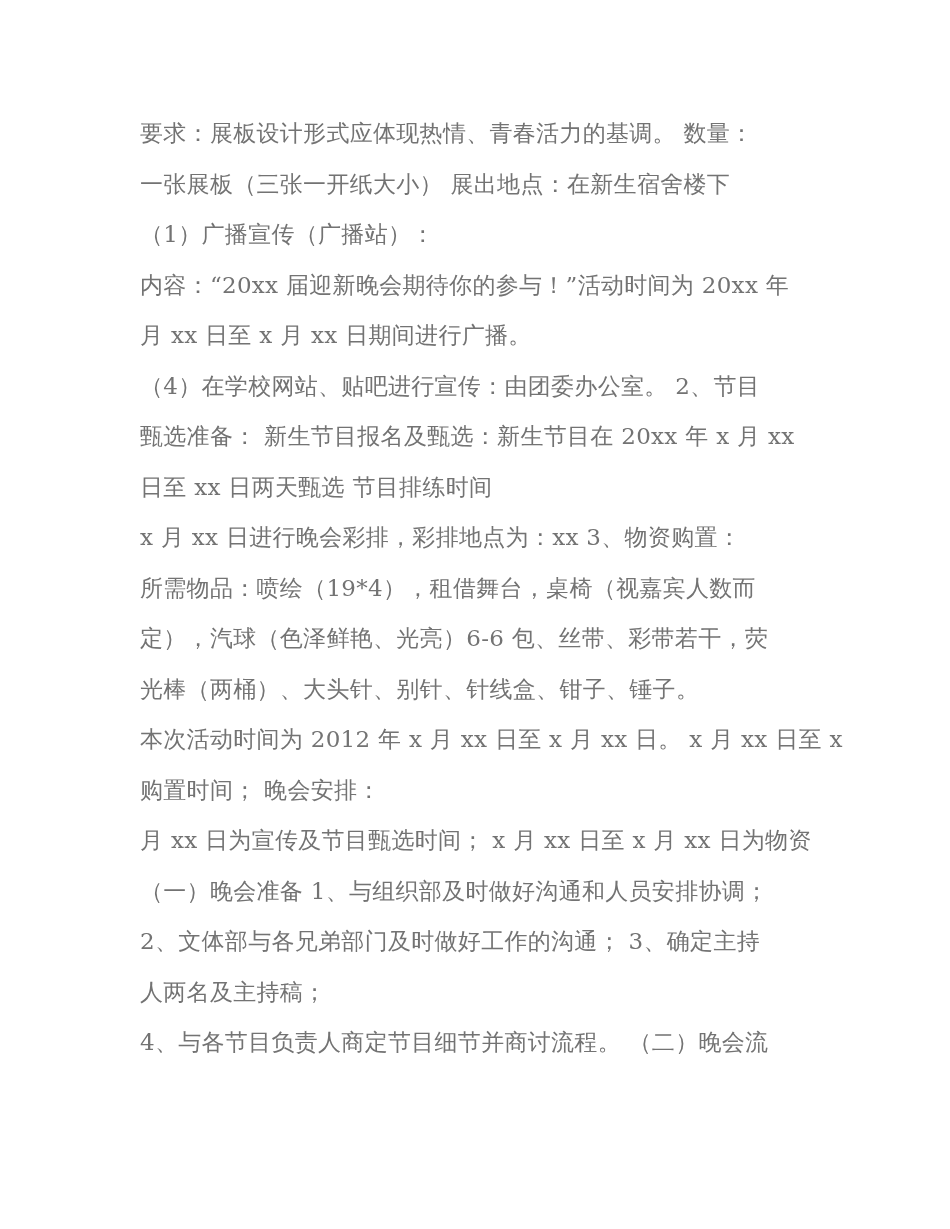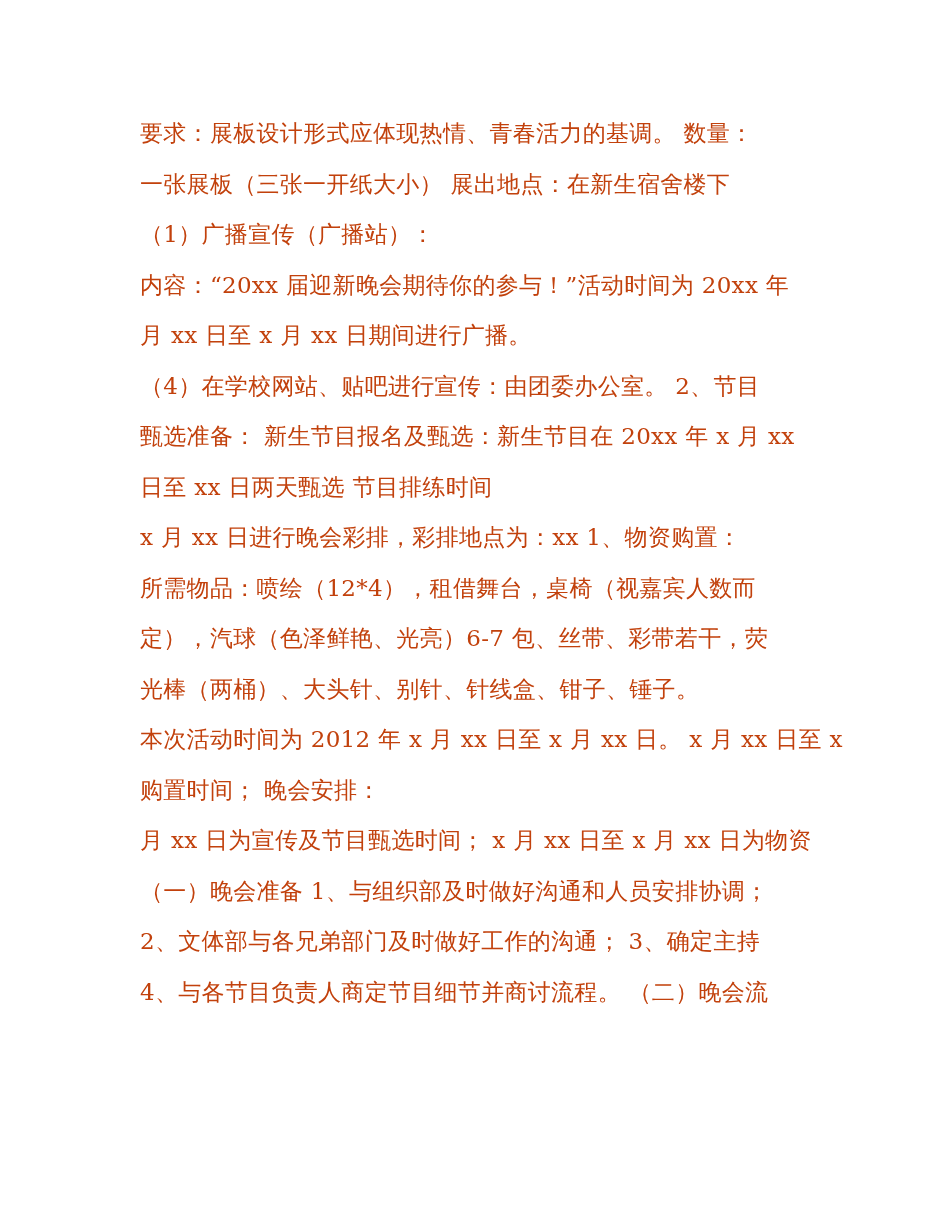--- a/index.html
+++ b/index.html
@@ -26,42 +26,43 @@
       left: 140px;
       top: 108px;
       width: 672px;
     }
     .line {
       display: block;
       height: 50.5px;
       line-height: 50.5px;
       font-family: "DejaVu Serif", "Liberation Serif", serif;
       font-size: 23px;
-      color: #c2410c;
+      color: #737373;
       white-space: nowrap;
       letter-spacing: 0.3px;
     }
   </style>
 </head>
 <body>
 
 <div class="page">
   <div class="content">
     <span class="line">要求：展板设计形式应体现热情、青春活力的基调。 数量：</span>
     <span class="line">一张展板（三张一开纸大小） 展出地点：在新生宿舍楼下</span>
     <span class="line">（1）广播宣传（广播站）：</span>
     <span class="line">内容：“20xx 届迎新晚会期待你的参与！”活动时间为 20xx 年</span>
     <span class="line">月 xx 日至 x 月 xx 日期间进行广播。</span>
     <span class="line">（4）在学校网站、贴吧进行宣传：由团委办公室。 2、节目</span>
     <span class="line">甄选准备： 新生节目报名及甄选：新生节目在 20xx 年 x 月 xx</span>
     <span class="line">日至 xx 日两天甄选 节目排练时间</span>
-    <span class="line">x 月 xx 日进行晚会彩排，彩排地点为：xx 1、物资购置：</span>
-    <span class="line">所需物品：喷绘（12*4），租借舞台，桌椅（视嘉宾人数而</span>
-    <span class="line">定），汽球（色泽鲜艳、光亮）6-7 包、丝带、彩带若干，荧</span>
+    <span class="line">x 月 xx 日进行晚会彩排，彩排地点为：xx 3、物资购置：</span>
+    <span class="line">所需物品：喷绘（19*4），租借舞台，桌椅（视嘉宾人数而</span>
+    <span class="line">定），汽球（色泽鲜艳、光亮）6-6 包、丝带、彩带若干，荧</span>
     <span class="line">光棒（两桶）、大头针、别针、针线盒、钳子、锤子。</span>
     <span class="line">本次活动时间为 2012 年 x 月 xx 日至 x 月 xx 日。 x 月 xx 日至 x</span>
     <span class="line">购置时间； 晚会安排：</span>
     <span class="line">月 xx 日为宣传及节目甄选时间； x 月 xx 日至 x 月 xx 日为物资</span>
     <span class="line">（一）晚会准备 1、与组织部及时做好沟通和人员安排协调；</span>
     <span class="line">2、文体部与各兄弟部门及时做好工作的沟通； 3、确定主持</span>
+    <span class="line">人两名及主持稿；</span>
     <span class="line">4、与各节目负责人商定节目细节并商讨流程。 （二）晚会流</span>
   </div>
 </div>
 
 </body></html>

